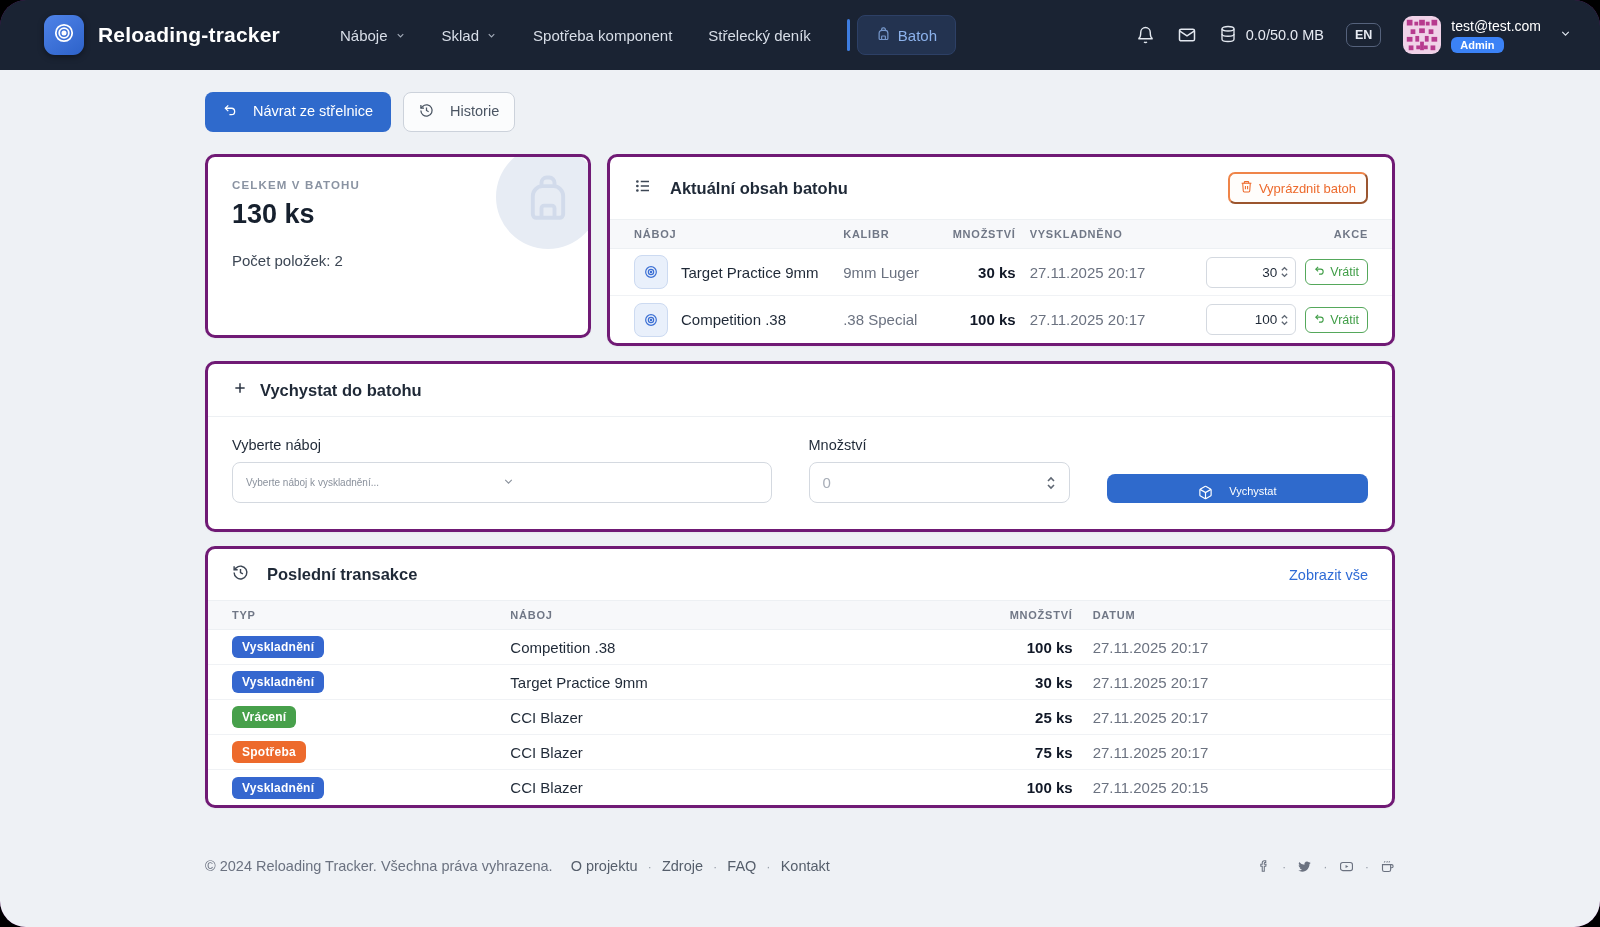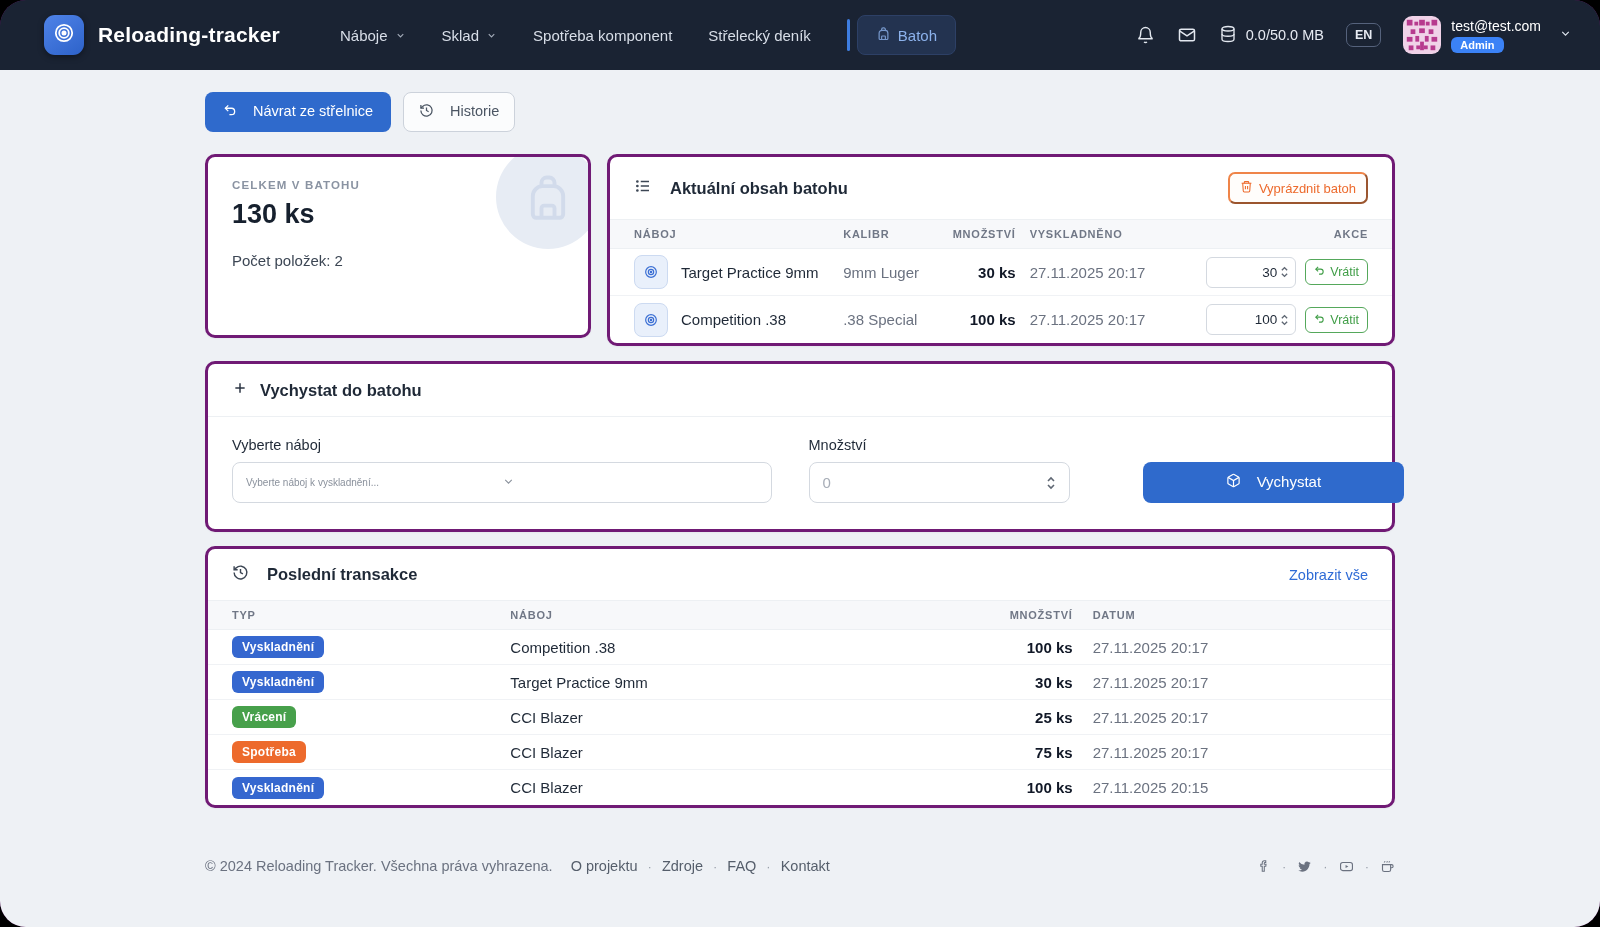--- a/index.html
+++ b/index.html
@@ -74,21 +74,21 @@
   .spin svg { display:block; }
 
   .issue-card { margin-bottom:14px; }
   .issue-head { display:flex; align-items:center; gap:12px; padding:16px 24px; border-bottom:1px solid #edf0f3; font-size:16.5px; font-weight:bold; color:#1f2937; }
   .issue-form { display:grid; grid-template-columns:47.5% 23% 23%; gap:16px; justify-content:space-between; padding:20px 24px 26px; }
   .field-label { font-size:14.5px; color:#1f2937; margin-bottom:9px; }
   .select-box, .num-box { height:41px; border:1px solid #d4d9e0; border-radius:8px; background:#fff; display:flex; align-items:center; padding:0 13px; cursor:pointer; }
   .select-box span { font-size:10px; color:#8a919c; flex:1; }
   .num-box input { border:none; outline:none; flex:1; font-size:15px; color:#1f2937; font-family:inherit; background:transparent; }
   .num-box input::placeholder { color:#a7adb7; }
-  .btn-submit { height:41px; width:100%; justify-content:center; font-size:15px; align-self:end;margin-left:36px; }
+  .btn-submit { height:29px; width:100%; justify-content:center; font-size:11px; align-self:end; }
 
   .tx-card { margin-bottom:0; }
   .cols-tx { grid-template-columns:24.5% 42.5% 7% auto; }
   .tx-card .tbl-row { height:35px; }
   .badge { display:inline-block; color:#fff; font-size:12px; font-weight:bold; padding:4px 10px; border-radius:6px; letter-spacing:.02em; }
   .badge-blue { background:#3567cf; }
   .badge-green { background:#47a04b; }
   .badge-orange { background:#ed6a2c; }
   .tx-name { font-size:15px; color:#1f2937; }
   .link { color:#2e6bd6; font-size:14.5px; cursor:pointer; text-decoration:none; }

